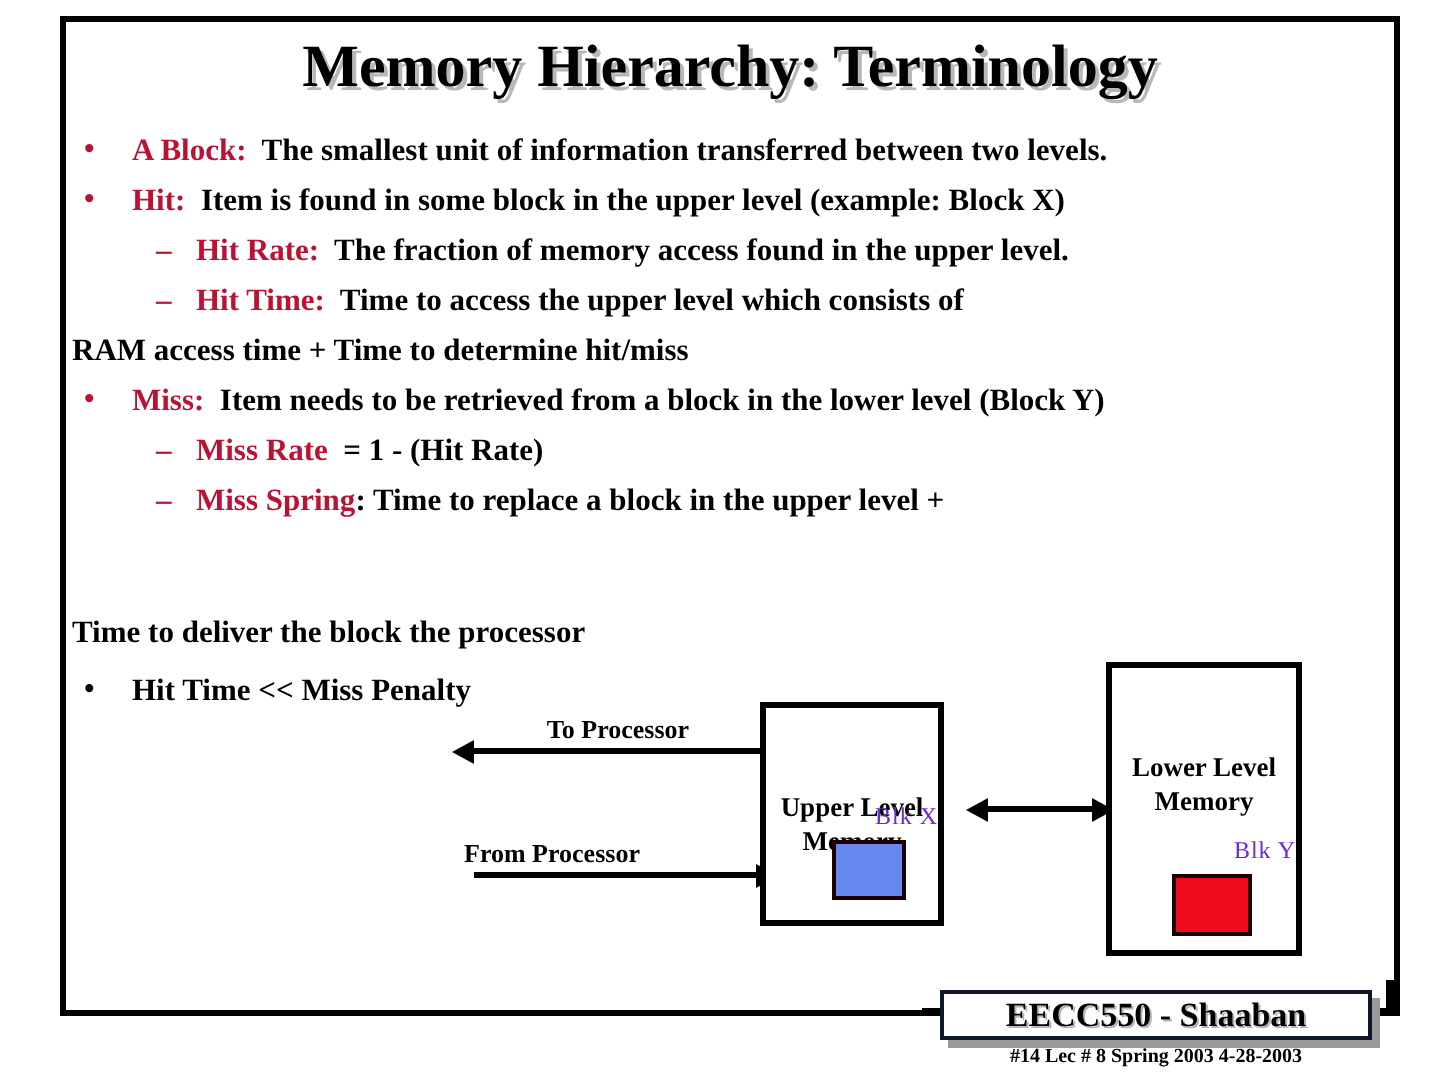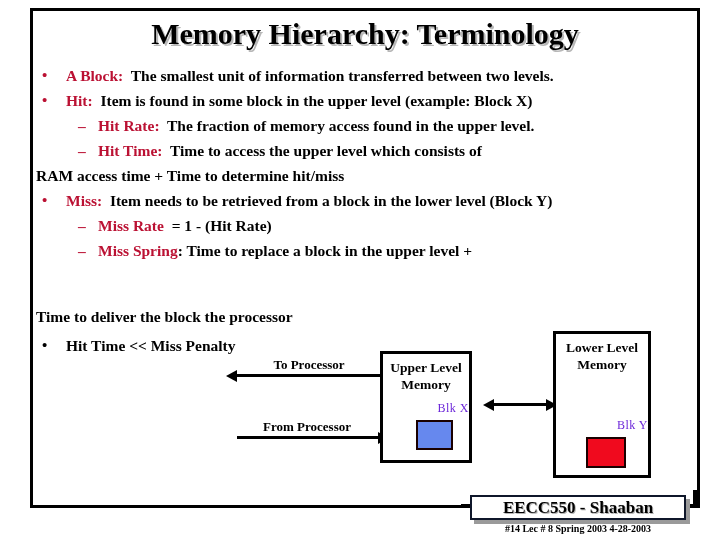--- a/index.html
+++ b/index.html
@@ -109,20 +109,21 @@
 
   .box-label {
     position: absolute;
     width: 100%;
     text-align: center;
     font-family: "Liberation Serif", serif;
     font-weight: bold;
     font-size: 13.5px;
     line-height: 17px;
     color: #000000;
+    margin-top: 36px;
   }
   #upper-label { left: 0; top: 5px; }
   #lower-label { left: 0; top: 5px; }
 
   .blk-label {
     position: absolute;
     width: 100%;
     text-align: right;
     font-family: "Liberation Serif", serif;
     font-weight: normal;
@@ -167,21 +168,21 @@
   #to-proc-text {
     position: absolute; left: 237px; top: 357px; width: 144px;
     text-align: center; font-family: "Liberation Serif", serif;
     font-weight: bold; font-size: 13px; color: #000000; white-space: nowrap;
   }
 
   #from-proc-line { left: 237px; top: 436px; width: 144px; }
   #from-proc-head { left: 378px; top: 431.5px; }
   #from-proc-text {
     position: absolute; left: 232px; top: 419px; width: 150px;
-    text-align: center; font-family: "Liberation Serif", serif;
+    font-family: "Liberation Serif", serif;
     font-weight: bold; font-size: 13px; color: #000000; white-space: nowrap;
   }
 
   #mid-line       { left: 491px; top: 403px; width: 58px; }
   #mid-head-left  { left: 483px; top: 398.5px; }
   #mid-head-right { left: 546px; top: 398.5px; }
 
   
   #footer-shadow {
     position: absolute;

